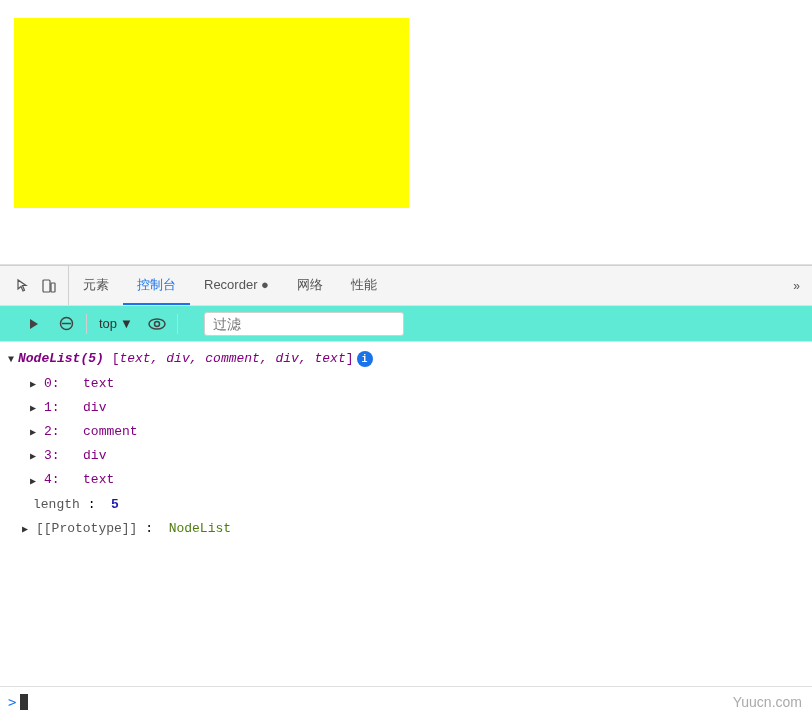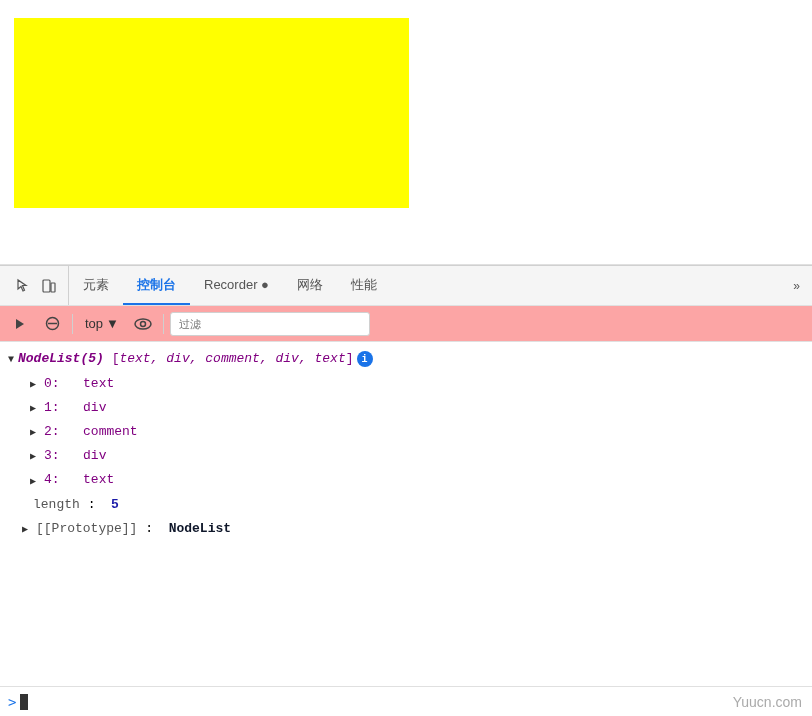--- a/index.html
+++ b/index.html
@@ -74,39 +74,39 @@
       align-items: center;
       cursor: pointer;
       font-size: 13px;
       color: #555;
       border-bottom: 2px solid transparent;
       position: relative;
     }
     .tab-item.active {
       color: #1a73e8;
       border-bottom: 2px solid #1a73e8;
-      font-weight: 700;
+      font-weight: 400;
       justify-content: flex-end;
     }
     .tab-item-more {
       margin-left: auto;
       font-size: 12px;
       color: #555;
       cursor: pointer;
       padding: 0 8px;
     }
 
     
     .toolbar-row {
       display: flex;
       align-items: center;
       height: 36px;
       border-bottom: 1px solid #e0e0e0;
-      background: #fca5a5;
-      padding: 0 6px;
+      background: #5eead4;
+      padding: 0 20px;
       gap: 4px;
     }
     .toolbar-btn {
       width: 28px;
       height: 26px;
       display: flex;
       align-items: center;
       justify-content: center;
       cursor: pointer;
       border: none;
@@ -129,25 +129,25 @@
       font-size: 13px;
       color: #333;
       padding: 2px 6px;
       border-radius: 3px;
     }
     .filter-input {
       flex: 1;
       border: 1px solid #d0d0d0;
       border-radius: 3px;
       padding: 2px 8px;
-      font-size: 11px;
+      font-size: 14px;
       color: #333;
       background: white;
       height: 24px;
-      margin: 0 0;
+      margin: 0 20px;
       max-width: 200px;
     }
     .eye-btn {
       width: 28px;
       height: 26px;
       display: flex;
       align-items: center;
       justify-content: center;
       cursor: pointer;
       font-size: 16px;
@@ -241,22 +241,22 @@
       left: 22px;
       color: #333;
       font-size: 10px;
       top: 50%;
       transform: translateY(-50%);
     }
     .proto-key {
       color: #555;
     }
     .proto-val {
-      color: #0f172a;
-      font-weight: bold;
+      color: #4d7c0f;
+      font-weight: normal;
       text-align: center;
     }
 
     
     .console-input-row {
       border-top: 1px solid #e0e0e0;
       height: 30px;
       display: flex;
       align-items: center;
       padding: 0 8px;

